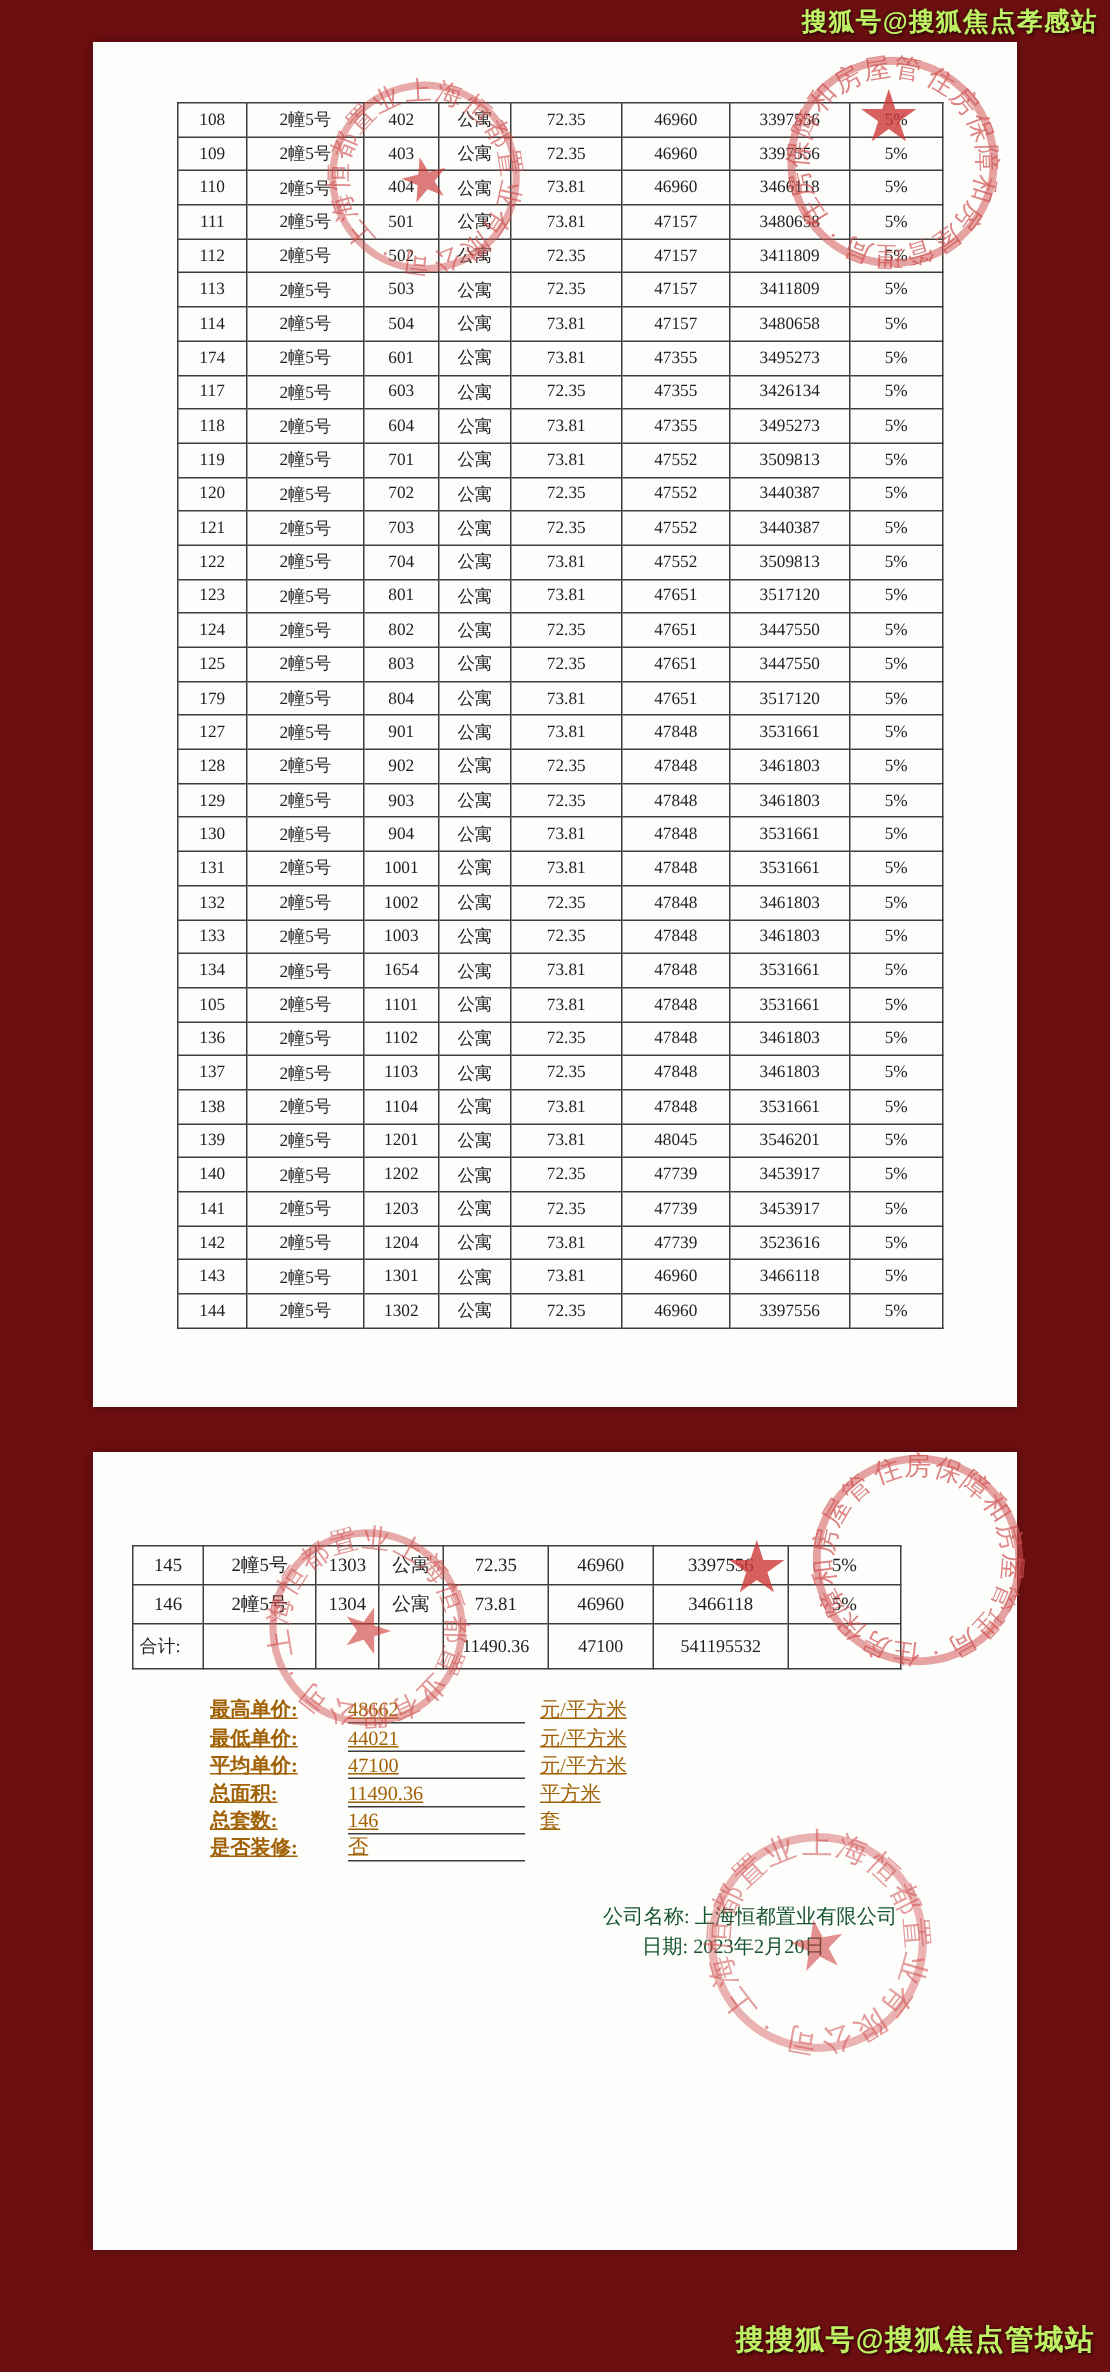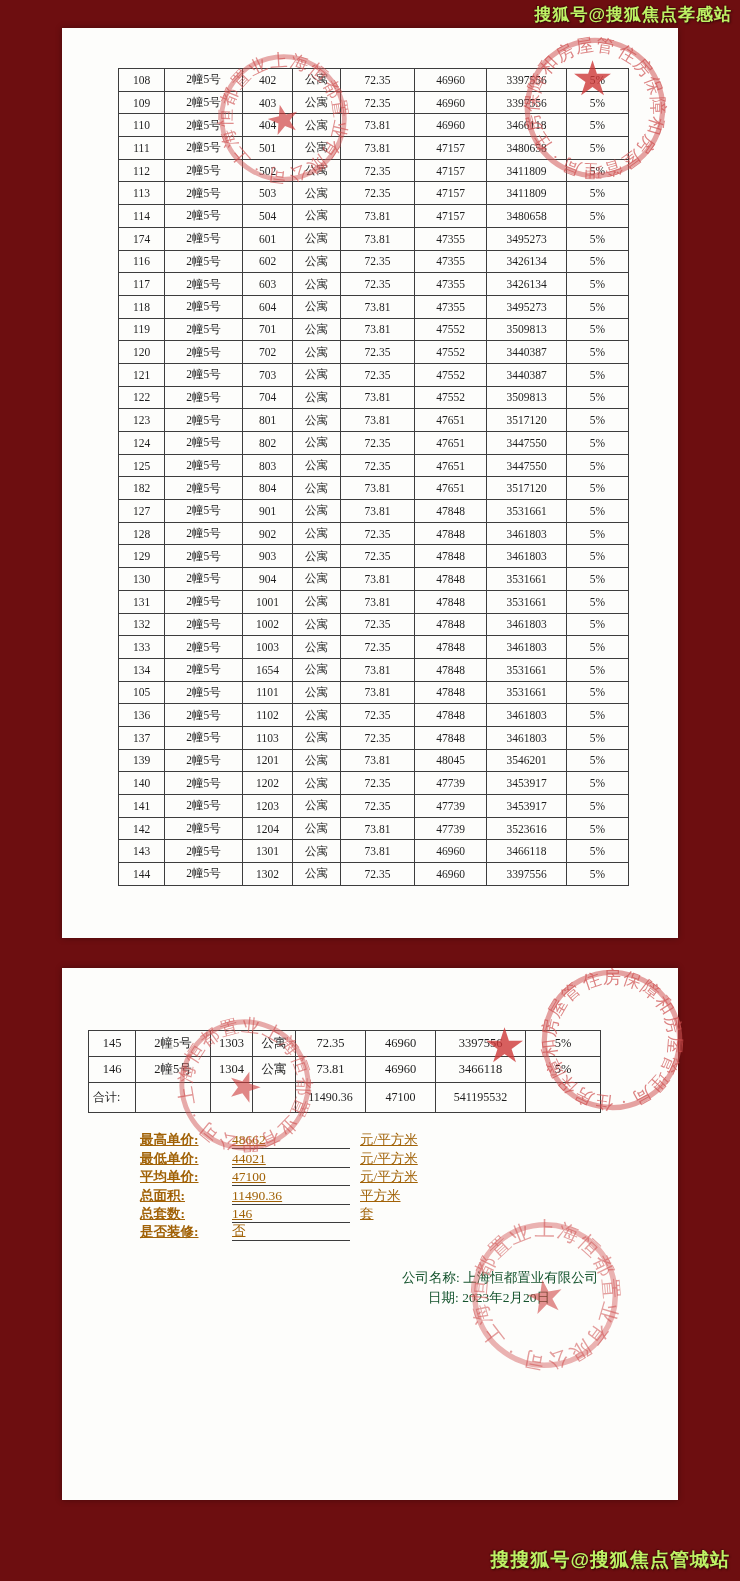--- a/index.html
+++ b/index.html
@@ -141,40 +141,30 @@
           <td>174</td>
           <td>2幢5号</td>
           <td>601</td>
           <td>公寓</td>
           <td>73.81</td>
           <td>47355</td>
           <td>3495273</td>
           <td>5%</td>
         </tr>
         <tr>
-          <td>116</td>
-          <td>2幢5号</td>
-          <td>602</td>
+          <td>117</td>
+          <td>2幢5号</td>
+          <td>603</td>
           <td>公寓</td>
           <td>72.35</td>
           <td>47355</td>
           <td>3426134</td>
           <td>5%</td>
         </tr>
         <tr>
-          <td>117</td>
-          <td>2幢5号</td>
-          <td>603</td>
-          <td>公寓</td>
-          <td>72.35</td>
-          <td>47355</td>
-          <td>3426134</td>
-          <td>5%</td>
-        </tr>
-        <tr>
           <td>118</td>
           <td>2幢5号</td>
           <td>604</td>
           <td>公寓</td>
           <td>73.81</td>
           <td>47355</td>
           <td>3495273</td>
           <td>5%</td>
         </tr>
         <tr>
@@ -241,21 +231,21 @@
           <td>125</td>
           <td>2幢5号</td>
           <td>803</td>
           <td>公寓</td>
           <td>72.35</td>
           <td>47651</td>
           <td>3447550</td>
           <td>5%</td>
         </tr>
         <tr>
-          <td>182</td>
+          <td>179</td>
           <td>2幢5号</td>
           <td>804</td>
           <td>公寓</td>
           <td>73.81</td>
           <td>47651</td>
           <td>3517120</td>
           <td>5%</td>
         </tr>
         <tr>
           <td>127</td>
@@ -358,20 +348,30 @@
           <td>5%</td>
         </tr>
         <tr>
           <td>137</td>
           <td>2幢5号</td>
           <td>1103</td>
           <td>公寓</td>
           <td>72.35</td>
           <td>47848</td>
           <td>3461803</td>
+          <td>5%</td>
+        </tr>
+        <tr>
+          <td>138</td>
+          <td>2幢5号</td>
+          <td>1104</td>
+          <td>公寓</td>
+          <td>73.81</td>
+          <td>47848</td>
+          <td>3531661</td>
           <td>5%</td>
         </tr>
         <tr>
           <td>139</td>
           <td>2幢5号</td>
           <td>1201</td>
           <td>公寓</td>
           <td>73.81</td>
           <td>48045</td>
           <td>3546201</td>

